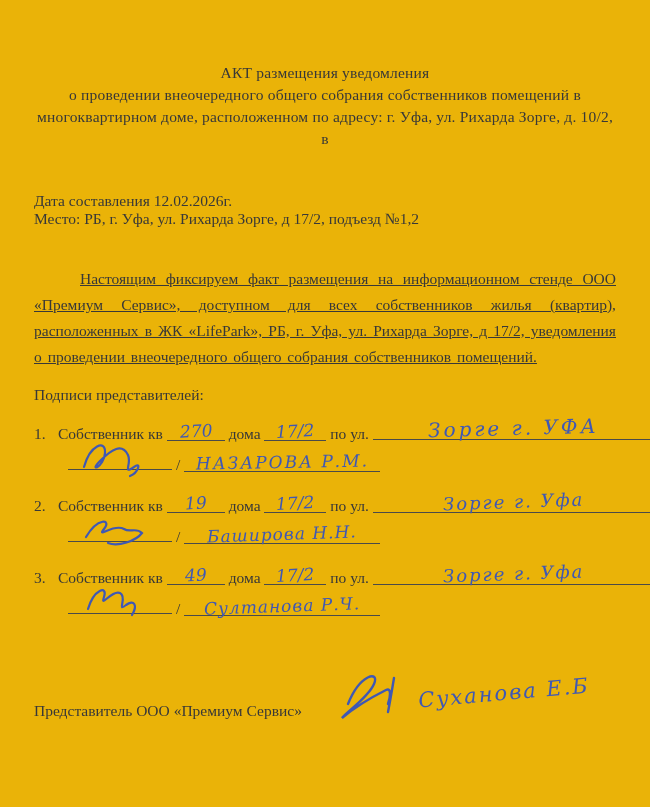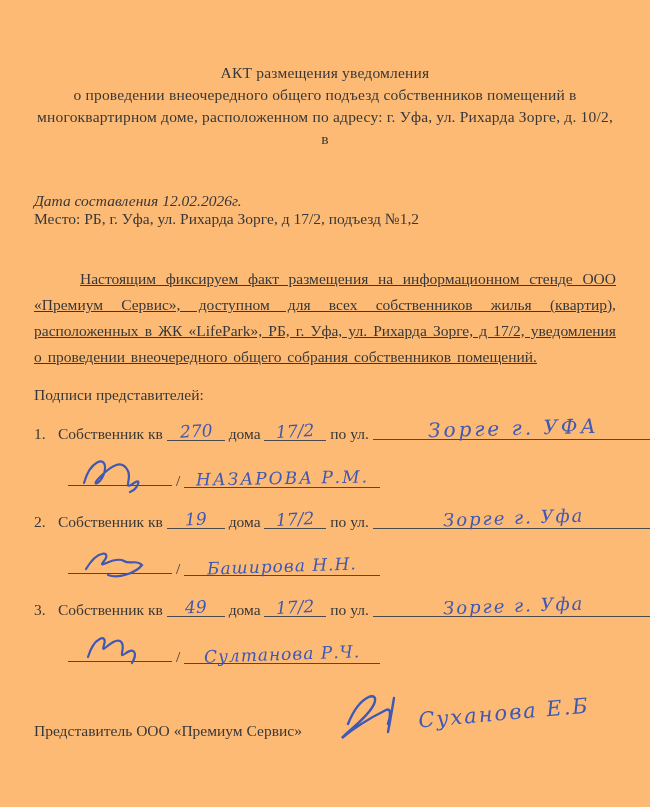--- a/index.html
+++ b/index.html
@@ -4,52 +4,52 @@
 <style>
   html,body{margin:0;padding:0;}
   body{
     background:#e8e8e8;
     font-family:"Liberation Serif","DejaVu Serif",serif;
   }
   .page{
     position:relative;
     width:650px;height:807px;
     margin:0 auto;
-    background:#fdba74;
+    background:#eab308;
     color:#383838;
     font-size:15.5px;
     overflow:hidden;
   }
   .content{ padding:0 34px; }
 
   .title-block{
     margin-top:62px;
     text-align:center;
     line-height:22px;
     letter-spacing:.2px;
   }
   .meta-line{ margin-top:0; }
-  .date-line{ margin-top:42px;font-style:italic; }
+  .date-line{ margin-top:42px; }
   .place-line{ }
 
   .body-paragraph{
     margin-top:38px;
     text-align:justify;
     text-indent:46px;
     line-height:26px;
     word-spacing:2px;
     text-decoration:underline;
   }
 
   .signatures-heading{ margin-top:16px; }
 
   .sig-list{ margin-top:10px; }
   .sig-item{ margin-top:16px; padding-left:26px; }
   .sig-line-a{ white-space:nowrap; line-height:24px; }
-  .sig-line-b{ white-space:nowrap; margin-top:20px; margin-left:8px; line-height:24px; }
+  .sig-line-b{ white-space:nowrap; margin-top:4px; margin-left:8px; line-height:24px; }
   .num{ display:inline-block; width:24px; margin-left:-26px;}
 
   .blank{
     display:inline-block;
     border-bottom:1.4px solid #4a4a4a;
     text-align:center;
     vertical-align:baseline;
     height:19px;
     position:relative;
   }
@@ -69,41 +69,41 @@
   .hw-val{ font-size:17px; transform:translateY(-2px) rotate(-3deg); }
   .hw-street-1{ font-size:20px; letter-spacing:3px; transform:translateY(-4px) rotate(-1.5deg); }
   .hw-street{ font-size:18px; letter-spacing:2px; transform:translateY(-3px) rotate(-2deg); }
   .hw-name-print{ font-size:17px; letter-spacing:2px; transform:translateY(-2px) rotate(-1deg); }
   .hw-name{ font-size:17px; letter-spacing:1px; transform:translateY(-2px) rotate(-2deg); }
 
   .sig-svg{ position:absolute; left:10px; bottom:-8px; overflow:visible; }
 
   .footer-row{
     position:absolute;
-    left:34px; right:20px; top:722px;
+    left:34px; right:20px; top:702px;
     white-space:nowrap;
   }
   .footer-label{ display:inline-block; }
   .footer-sign{
     position:absolute; left:300px; top:-34px;
   }
   .footer-name{
     font-size:21px; letter-spacing:2px;
     transform:rotate(-5deg);
   }
 </style>
 </head>
 <body>
 
 <div class="page">
   <div class="content">
 
     <div class="title-block">
       <div>АКТ размещения уведомления</div>
-      <div>о проведении внеочередного общего подъезд собственников помещений в</div>
+      <div>о проведении внеочередного общего собрания собственников помещений в</div>
       <div>многоквартирном доме, расположенном по адресу: г. Уфа, ул. Рихарда Зорге, д. 10/2, в</div>
     </div>
 
     <div class="meta-line date-line">Дата составления 12.02.2026г.</div>
     <div class="meta-line place-line">Место: РБ, г. Уфа, ул. Рихарда Зорге, д 17/2, подъезд №1,2</div>
 
     <div class="body-paragraph">Настоящим фиксируем факт размещения на информационном стенде ООО «Премиум Сервис», доступном для всех собственников жилья (квартир), расположенных в ЖК «LifePark», РБ, г. Уфа, ул. Рихарда Зорге, д 17/2, уведомления о проведении внеочередного общего собрания собственников помещений.</div>
 
     <div class="signatures-heading">Подписи представителей:</div>
 

